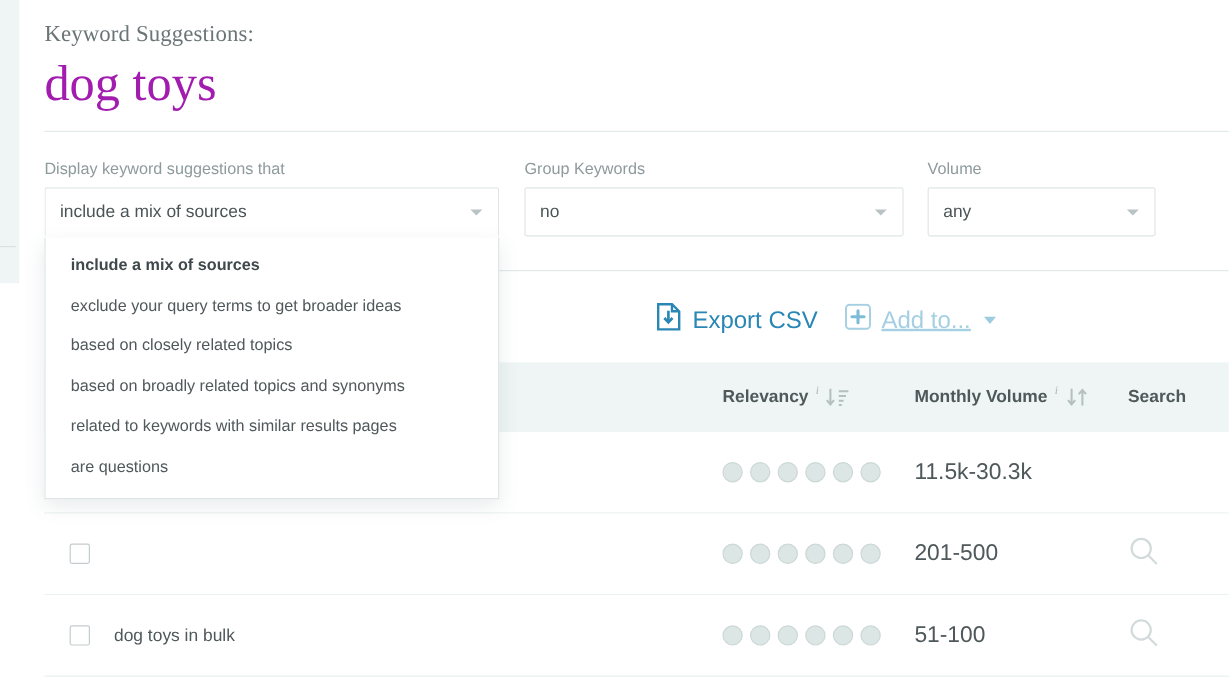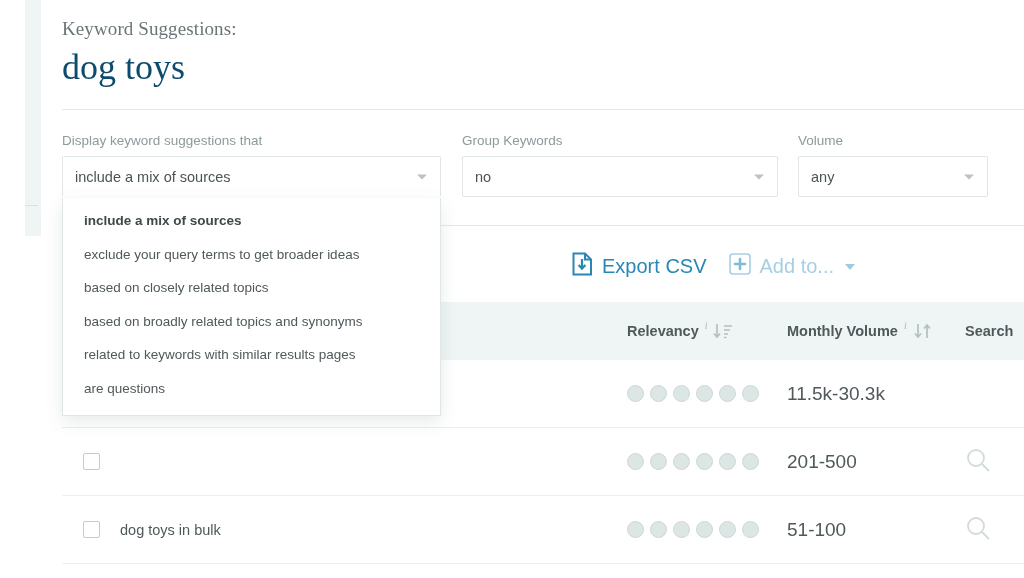--- a/index.html
+++ b/index.html
@@ -2,41 +2,41 @@
 <html><head>
 <meta charset="utf-8">
 <style>
   * { box-sizing: border-box; margin: 0; padding: 0; }
   html, body {
     width: 1024px; height: 578px;
     background: #ffffff;
     font-family: "Liberation Sans", sans-serif;
     overflow: hidden;
   }
-  #app { position: relative; width: 860px; height: 578px; background: #fff; margin-left: 25px; }
+  #app { position: relative; width: 860px; height: 578px; background: #fff; }
 
   
   .left-rail {
     position: absolute; left: 0; top: 0;
     width: 16px; height: 236px;
     background: #eff4f5;
   }
   .left-rail-divider {
     position: absolute; left: 0; top: 205px;
     width: 13px; height: 1px; background: #d9e2e3;
   }
 
   
   .page-header { position: absolute; left: 37px; top: 18px; width: 987px; }
   .kicker {
     font-size: 19px; color: #6b7577; letter-spacing: .1px;
     font-family: "Liberation Serif", serif;
   }
   .query-title {
-    font-size: 36px; color: #0c4a6e; margin-top: 6px; font-weight: 400;
+    font-size: 42px; color: #a21caf; margin-top: 6px; font-weight: 400;
     font-family: "Liberation Serif", serif;
   }
   .header-rule {
     position: absolute; left: 37px; top: 109px;
     width: 987px; height: 1px; background: #e2eaea;
   }
 
   
   .filters { position: absolute; left: 37px; top: 133px; width: 987px; }
   .field-label {
@@ -82,21 +82,21 @@
   }
   .toolbar {
     position: absolute; right: 0px; top: 252px;
     display: flex; align-items: center; gap: 22px;
   }
   .tool-btn {
     display: flex; align-items: center; gap: 9px;
     font-size: 20px; cursor: pointer;
   }
   .tool-btn.primary { color: #2a86b4; }
-  .tool-btn.muted { color: #a5cfe2; }
+  .tool-btn.muted { color: #a5cfe2; text-decoration: underline; }
   .addto-caret {
     width: 0; height: 0; margin-left: 2px;
     border-left: 5px solid transparent; border-right: 5px solid transparent;
     border-top: 6px solid #9fcbdf;
   }
 
   
   .table { position: absolute; left: 37px; top: 302px; width: 987px; }
   .thead {
     display: flex; align-items: center; height: 58px;

